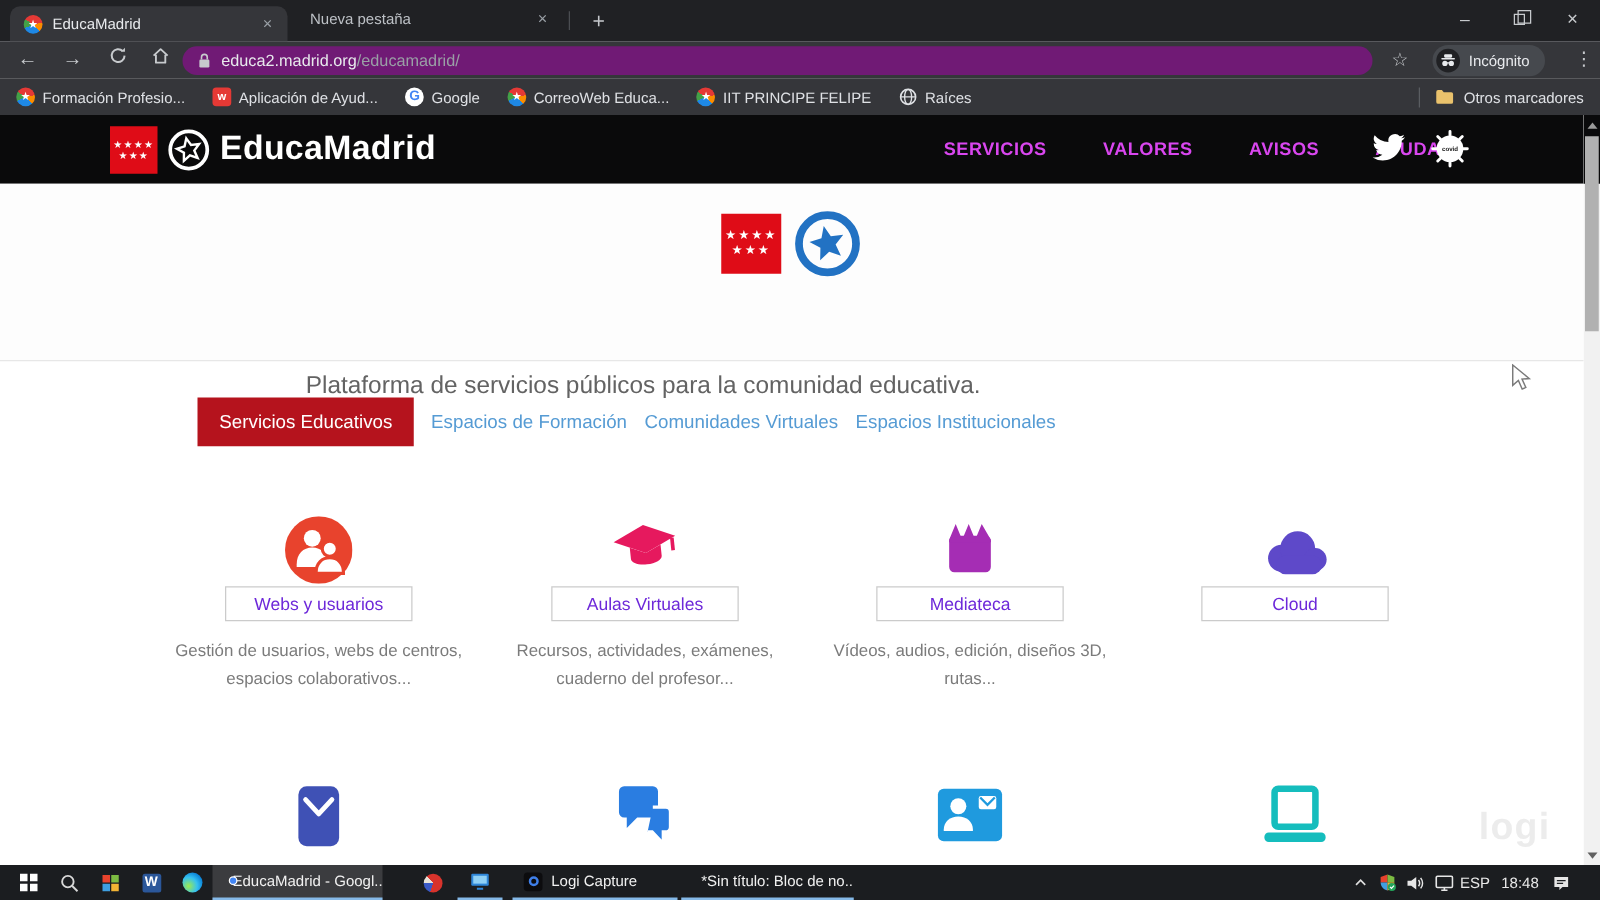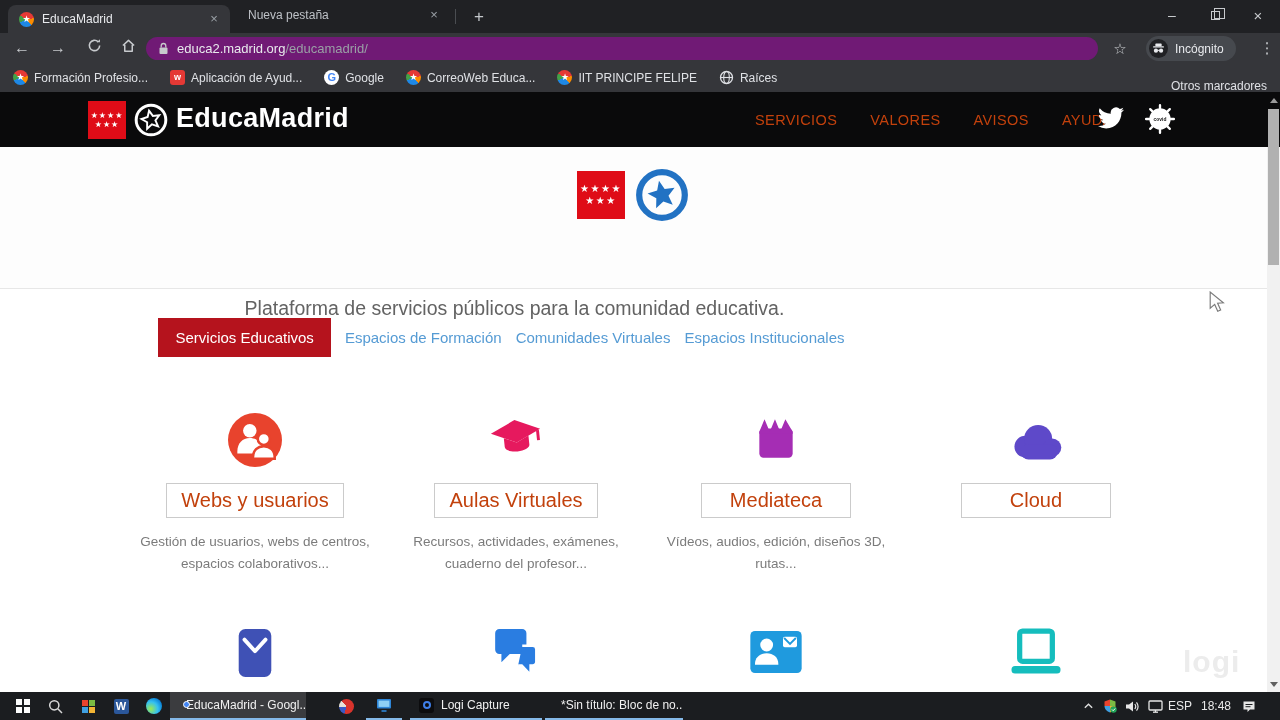--- a/index.html
+++ b/index.html
@@ -35,51 +35,51 @@
   .incog { position:absolute; left:1146px; top:3px; height:25px; border-radius:13px; background:#46494e; display:flex; align-items:center; padding:0 12px 0 3px; color:#e8eaed; font-size:12px; gap:7px; }
   .incog-circ { width:19px; height:19px; border-radius:50%; background:#202124; display:flex; align-items:center; justify-content:center; }
   .menu-dots { position:absolute; left:1256px; top:3px; width:22px; height:24px; color:#c7cacd; font-size:15px; text-align:center; line-height:24px; }
 
   
   .bookmarks { position:absolute; top:63px; left:0; width:1280px; height:29px; background:#35363a; display:flex; align-items:center; padding-left:13px; gap:22px; font-size:12px; color:#dfe1e5; }
   .bm { display:flex; align-items:center; gap:6px; white-space:nowrap; }
   .bm-ic { width:15px; height:15px; flex:0 0 auto; }
   .bm-redw { background:#e53935; border-radius:3px; color:#fff; font-size:9px; font-weight:bold; text-align:center; line-height:15px; }
   .bm-g { background:#fff; border-radius:50%; color:#4285f4; font-weight:bold; font-size:11px; text-align:center; line-height:15px; }
-  .bm-right { position:absolute; right:13px; top:0; height:29px; display:flex; align-items:center; gap:8px;flex-direction:column; }
+  .bm-right { position:absolute; right:13px; top:0; height:29px; display:flex; align-items:center; gap:8px; }
   .bm-div { width:1px; height:16px; background:#5a5d61; margin-right:4px; }
 
   
   .page { position:absolute; top:92px; left:0; width:1267px; height:600px; background:#fff; overflow:hidden; }
   .site-header { position:absolute; top:0; left:0; width:1267px; height:55px; background:#0a0a0b; }
   .flag { position:absolute; background:#df0c17; display:flex; flex-direction:column; align-items:center; justify-content:center; color:#fff; }
   .flag-h { left:88px; top:9px; width:38px; height:38px; }
   .flag-h .r1 { font-size:8px; letter-spacing:1px; line-height:9px; }
   .flag-h .r2 { font-size:8px; letter-spacing:1px; line-height:9px; }
   .brand { position:absolute; left:176px; top:11px; font-size:27px; font-weight:bold; color:#fff; letter-spacing:0.3px; }
-  .site-nav { position:absolute; left:755px; top:20px; display:flex; gap:33px; font-size:14.5px; font-weight:normal; color:#c2410c; letter-spacing:0.4px; }
+  .site-nav { position:absolute; left:755px; top:20px; display:flex; gap:45px; font-size:14.5px; font-weight:bold; color:#d946ef; letter-spacing:0.4px; }
   .tw-ic { position:absolute; left:1098px; top:15px; }
   .covid-ic { position:absolute; left:1144px; top:11px; }
 
   
   .hero { position:absolute; top:55px; left:0; width:1267px; height:142px; background:#fdfdfd; border-bottom:1px solid #e7e7e7; }
   .flag-b { left:577px; top:24px; width:48px; height:48px; }
   .flag-b .r1, .flag-b .r2 { font-size:10px; letter-spacing:1.5px; line-height:12px; }
   .blue-logo { position:absolute; left:634px; top:20px; }
   .tagline { position:absolute; top:150px; width:1029px; text-align:center; font-size:19.5px; color:#636363; }
 
   
   .svc-tabs { position:absolute; top:226px; left:0; width:1003px; display:flex; justify-content:center; gap:14px; }
   .svc-tab-active { background:#b5131d; color:#fff; font-size:15px; line-height:39px; padding:0 17px; }
   .svc-link { color:#559bd4; font-size:15px; line-height:39px; }
 
   
   .card { position:absolute; top:321px; width:300px; text-align:center; }
   .card .ic { height:56px; display:flex; align-items:flex-start; justify-content:center; }
-  .card-btn { display:inline-block; margin-top:14px; min-width:150px; border:1px solid #cbcbcb; background:#fff; padding:5px 14px; font-size:20px; color:#c2410c; }
+  .card-btn { display:inline-block; min-width:150px; border:1px solid #cbcbcb; background:#fff; padding:5px 14px; font-size:14px; color:#6d28d9; }
   .card-desc { margin:13px auto 0; width:240px; font-size:13.5px; color:#7b7b7b; line-height:1.65; }
   .card2 { position:absolute; top:534px; width:300px; text-align:center; }
   .c0 { left:105px; } .c1 { left:366px; } .c2 { left:626px; } .c3 { left:886px; }
 
   
   .scrollbar { position:absolute; right:0; top:92px; width:13px; height:600px; background:#f1f1f1; }
   .sb-cap { position:absolute; top:0; left:0; width:13px; height:55px; background:#0a0a0b; }
   .sb-up { position:absolute; top:6px; left:3px; width:0; height:0; border-left:4px solid transparent; border-right:4px solid transparent; border-bottom:5px solid #9a9a9a; }
   .sb-thumb { position:absolute; top:17px; left:1px; width:11px; height:156px; background:#b1b1b1; }
   .sb-down { position:absolute; bottom:5px; left:3px; width:0; height:0; border-left:4px solid transparent; border-right:4px solid transparent; border-top:5px solid #606060; }

